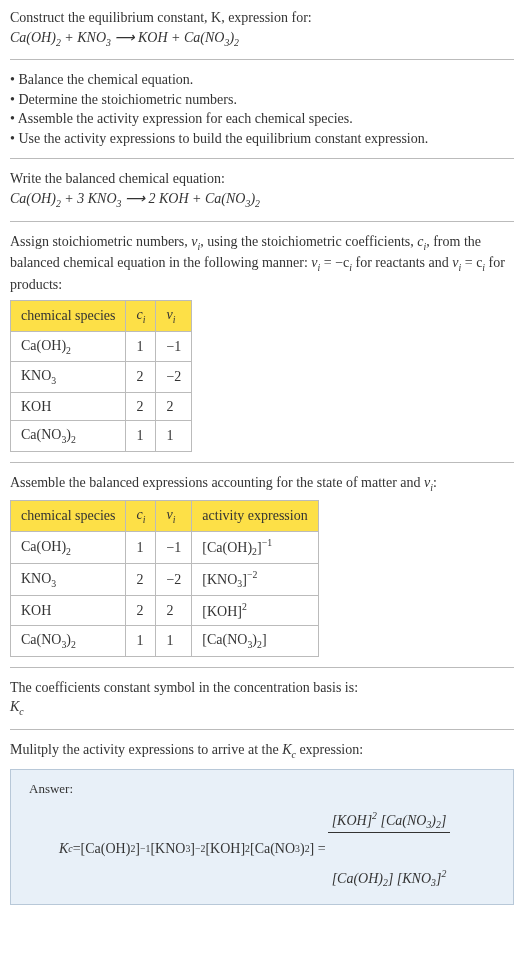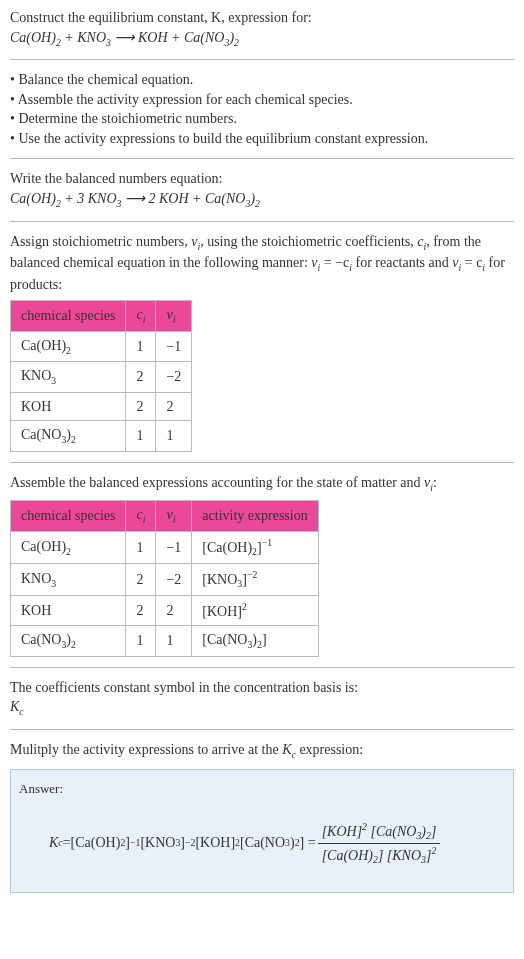--- a/index.html
+++ b/index.html
@@ -23,57 +23,57 @@
   table {
     border-collapse: collapse;
     margin: 6px 0;
   }
   th, td {
     border: 1px solid #bbb;
     padding: 4px 10px;
     text-align: left;
     font-weight: normal;
   }
-  th { background: #ec4899; }
+  th { background: #fde047; }
   .answer {
     background: #e8f0f8;
     border: 1px solid #b8c8d8;
-    padding: 10px 8px;
+    padding: 10px 18px;
     margin-top: 8px;
   }
   .answer-label { font-size: 13px; margin-bottom: 6px; }
   .eq-row { display: flex; align-items: center; flex-wrap: nowrap; }
-  .frac { display: inline-flex; flex-direction: column; align-items: center; margin: 15px 2px; }
+  .frac { display: inline-flex; flex-direction: column; align-items: center; margin: 4px 2px; gap: 34px; }
   .frac .num { border-bottom: 1px solid #333; padding: 0 4px; }
   .frac .den { padding: 0 4px; }
   .nowrap { white-space: nowrap; font-style: italic; }
 </style>
 </head>
 <body>
 
 <div>
   <span>Construct the equilibrium constant, K, expression for:</span><br>
   <span class="nowrap">
     <span>Ca(OH)</span><span class="sub">2</span><span> + KNO</span><span class="sub">3</span><span> ⟶ </span><span>KOH + Ca(NO</span><span class="sub">3</span><span>)</span><span class="sub">2</span>
   </span>
 </div>
 
 <hr class="sep">
 
 <div>
   <div>• Balance the chemical equation.</div>
+  <div>• Determine the stoichiometric numbers.</div>
   <div>• Assemble the activity expression for each chemical species.</div>
-  <div>• Determine the stoichiometric numbers.</div>
   <div>• Use the activity expressions to build the equilibrium constant expression.</div>
 </div>
 
 <hr class="sep">
 
 <div>
-  <div>Write the balanced numbers equation:</div>
+  <div>Write the balanced chemical equation:</div>
   <span class="nowrap">
     <span>Ca(OH)</span><span class="sub">2</span><span> + 3 KNO</span><span class="sub">3</span><span> ⟶ </span><span>2 KOH + Ca(NO</span><span class="sub">3</span><span>)</span><span class="sub">2</span>
   </span>
 </div>
 
 <hr class="sep">
 
 <div>
   <span>Assign stoichiometric numbers, </span><span class="i">ν</span><span class="sub i">i</span><span>, using the stoichiometric coefficients, </span><span class="i">c</span><span class="sub i">i</span><span>, from the balanced chemical equation in the following manner: </span><span class="i">ν</span><span class="sub i">i</span><span> = −c</span><span class="sub i">i</span><span> for reactants and </span><span class="i">ν</span><span class="sub i">i</span><span> = c</span><span class="sub i">i</span><span> for products:</span>
 </div>

